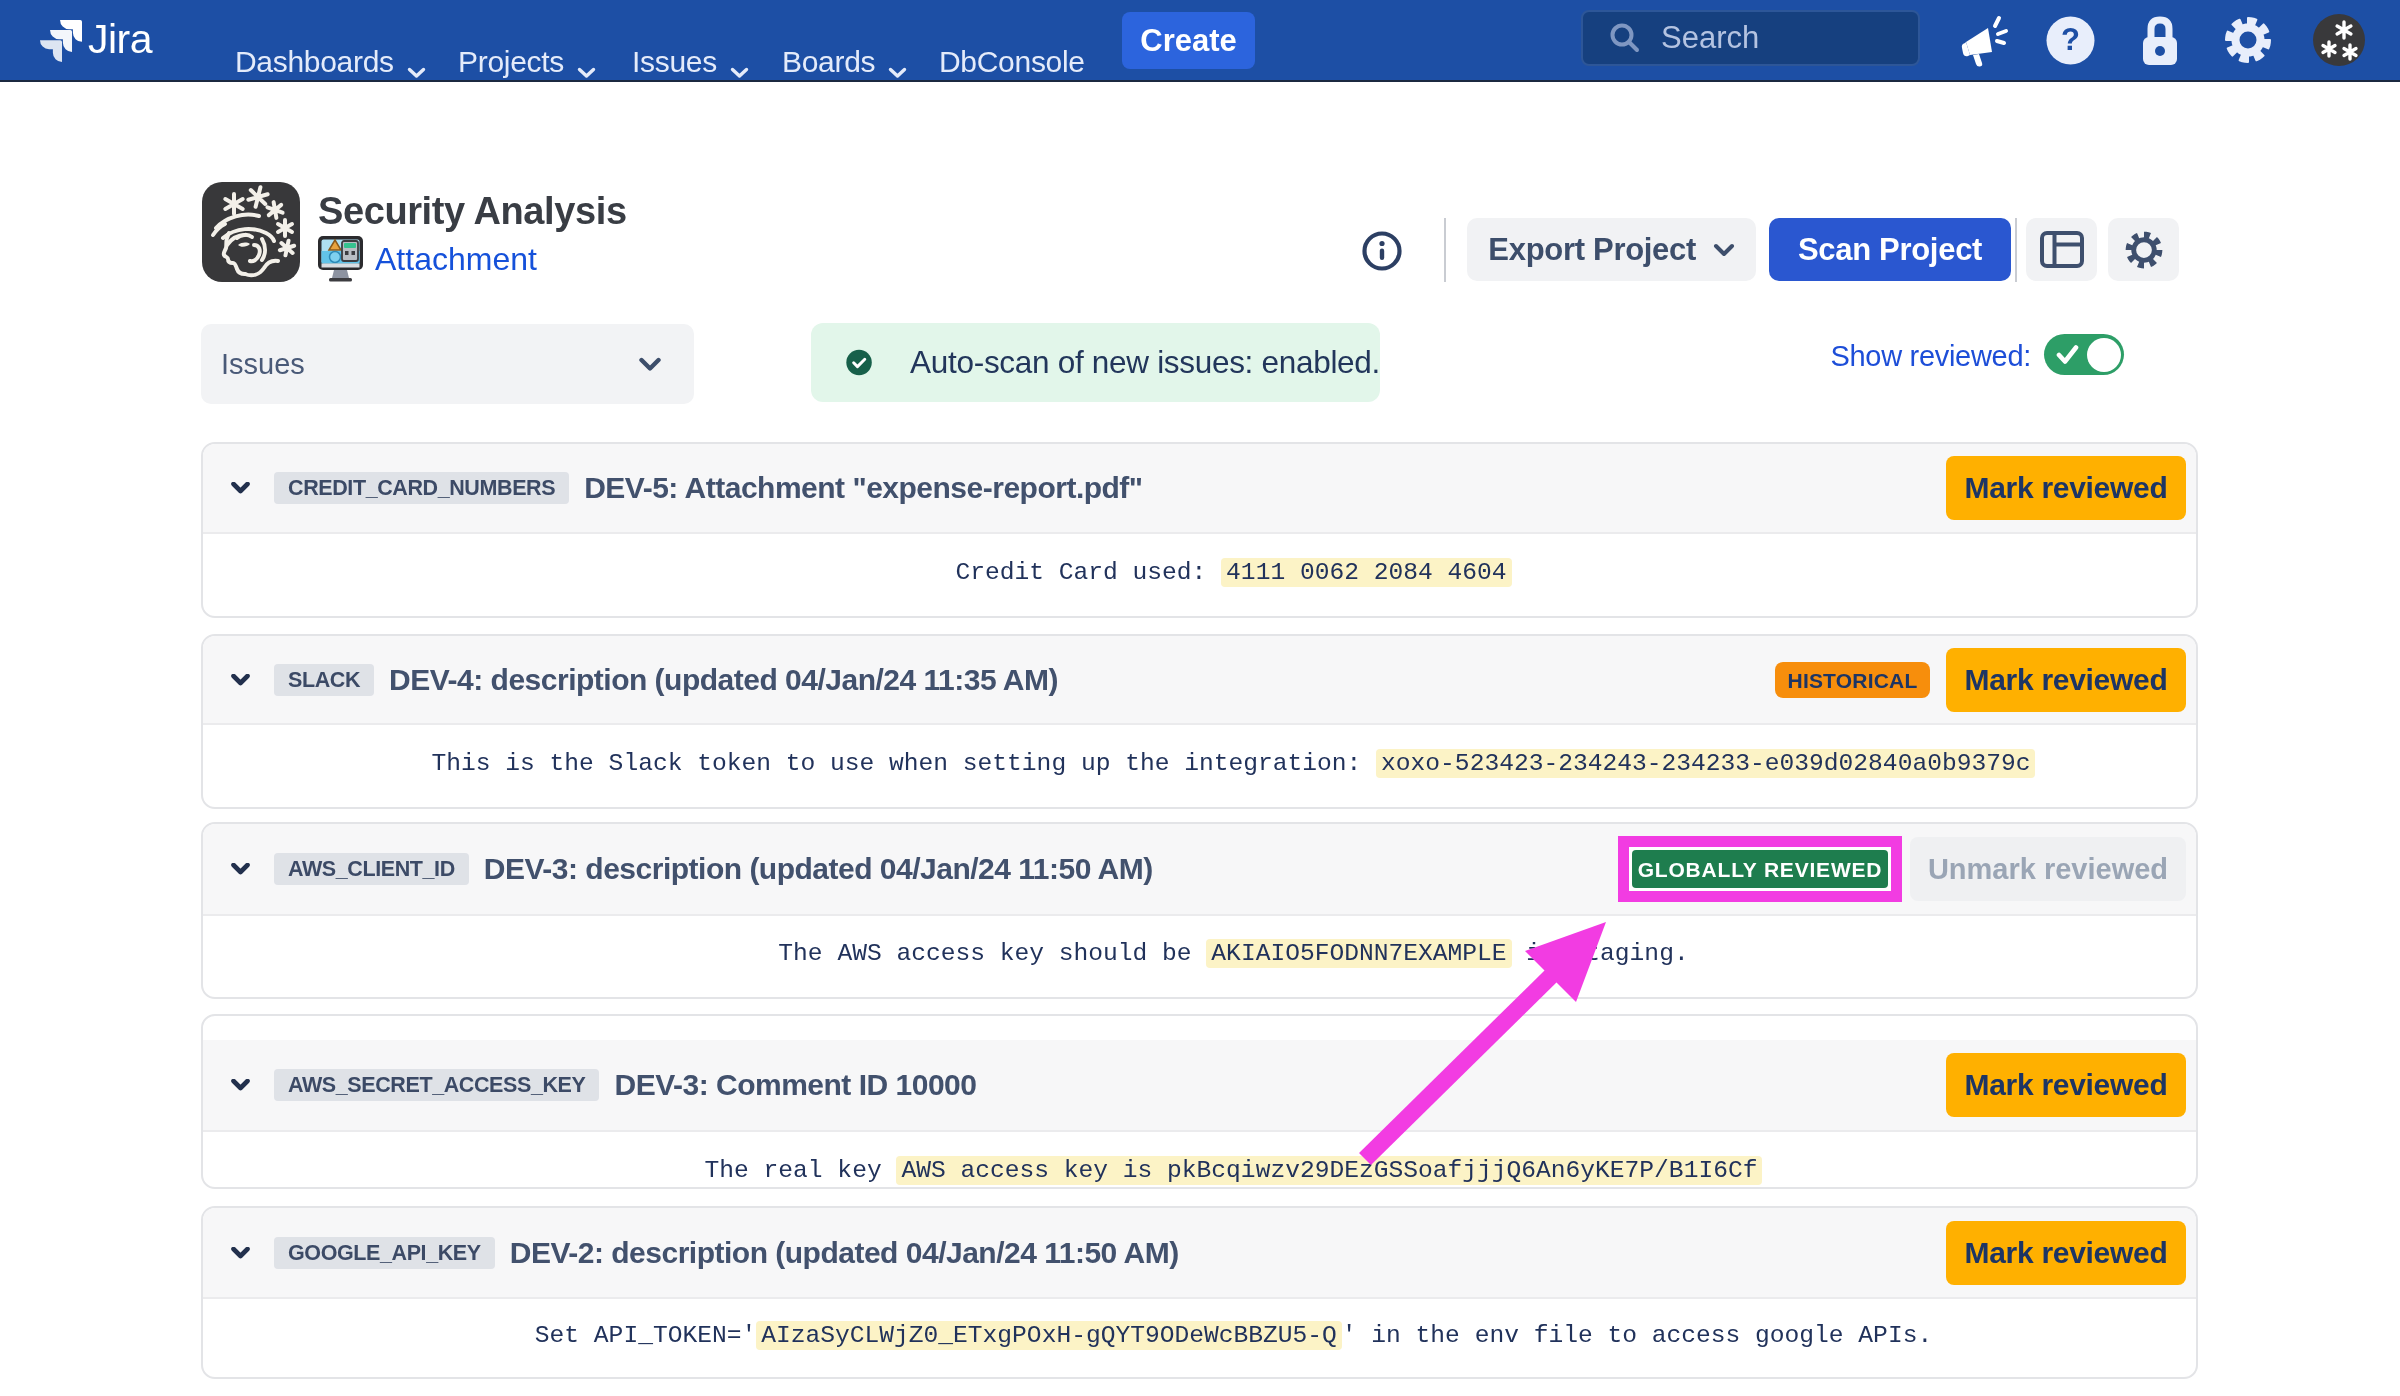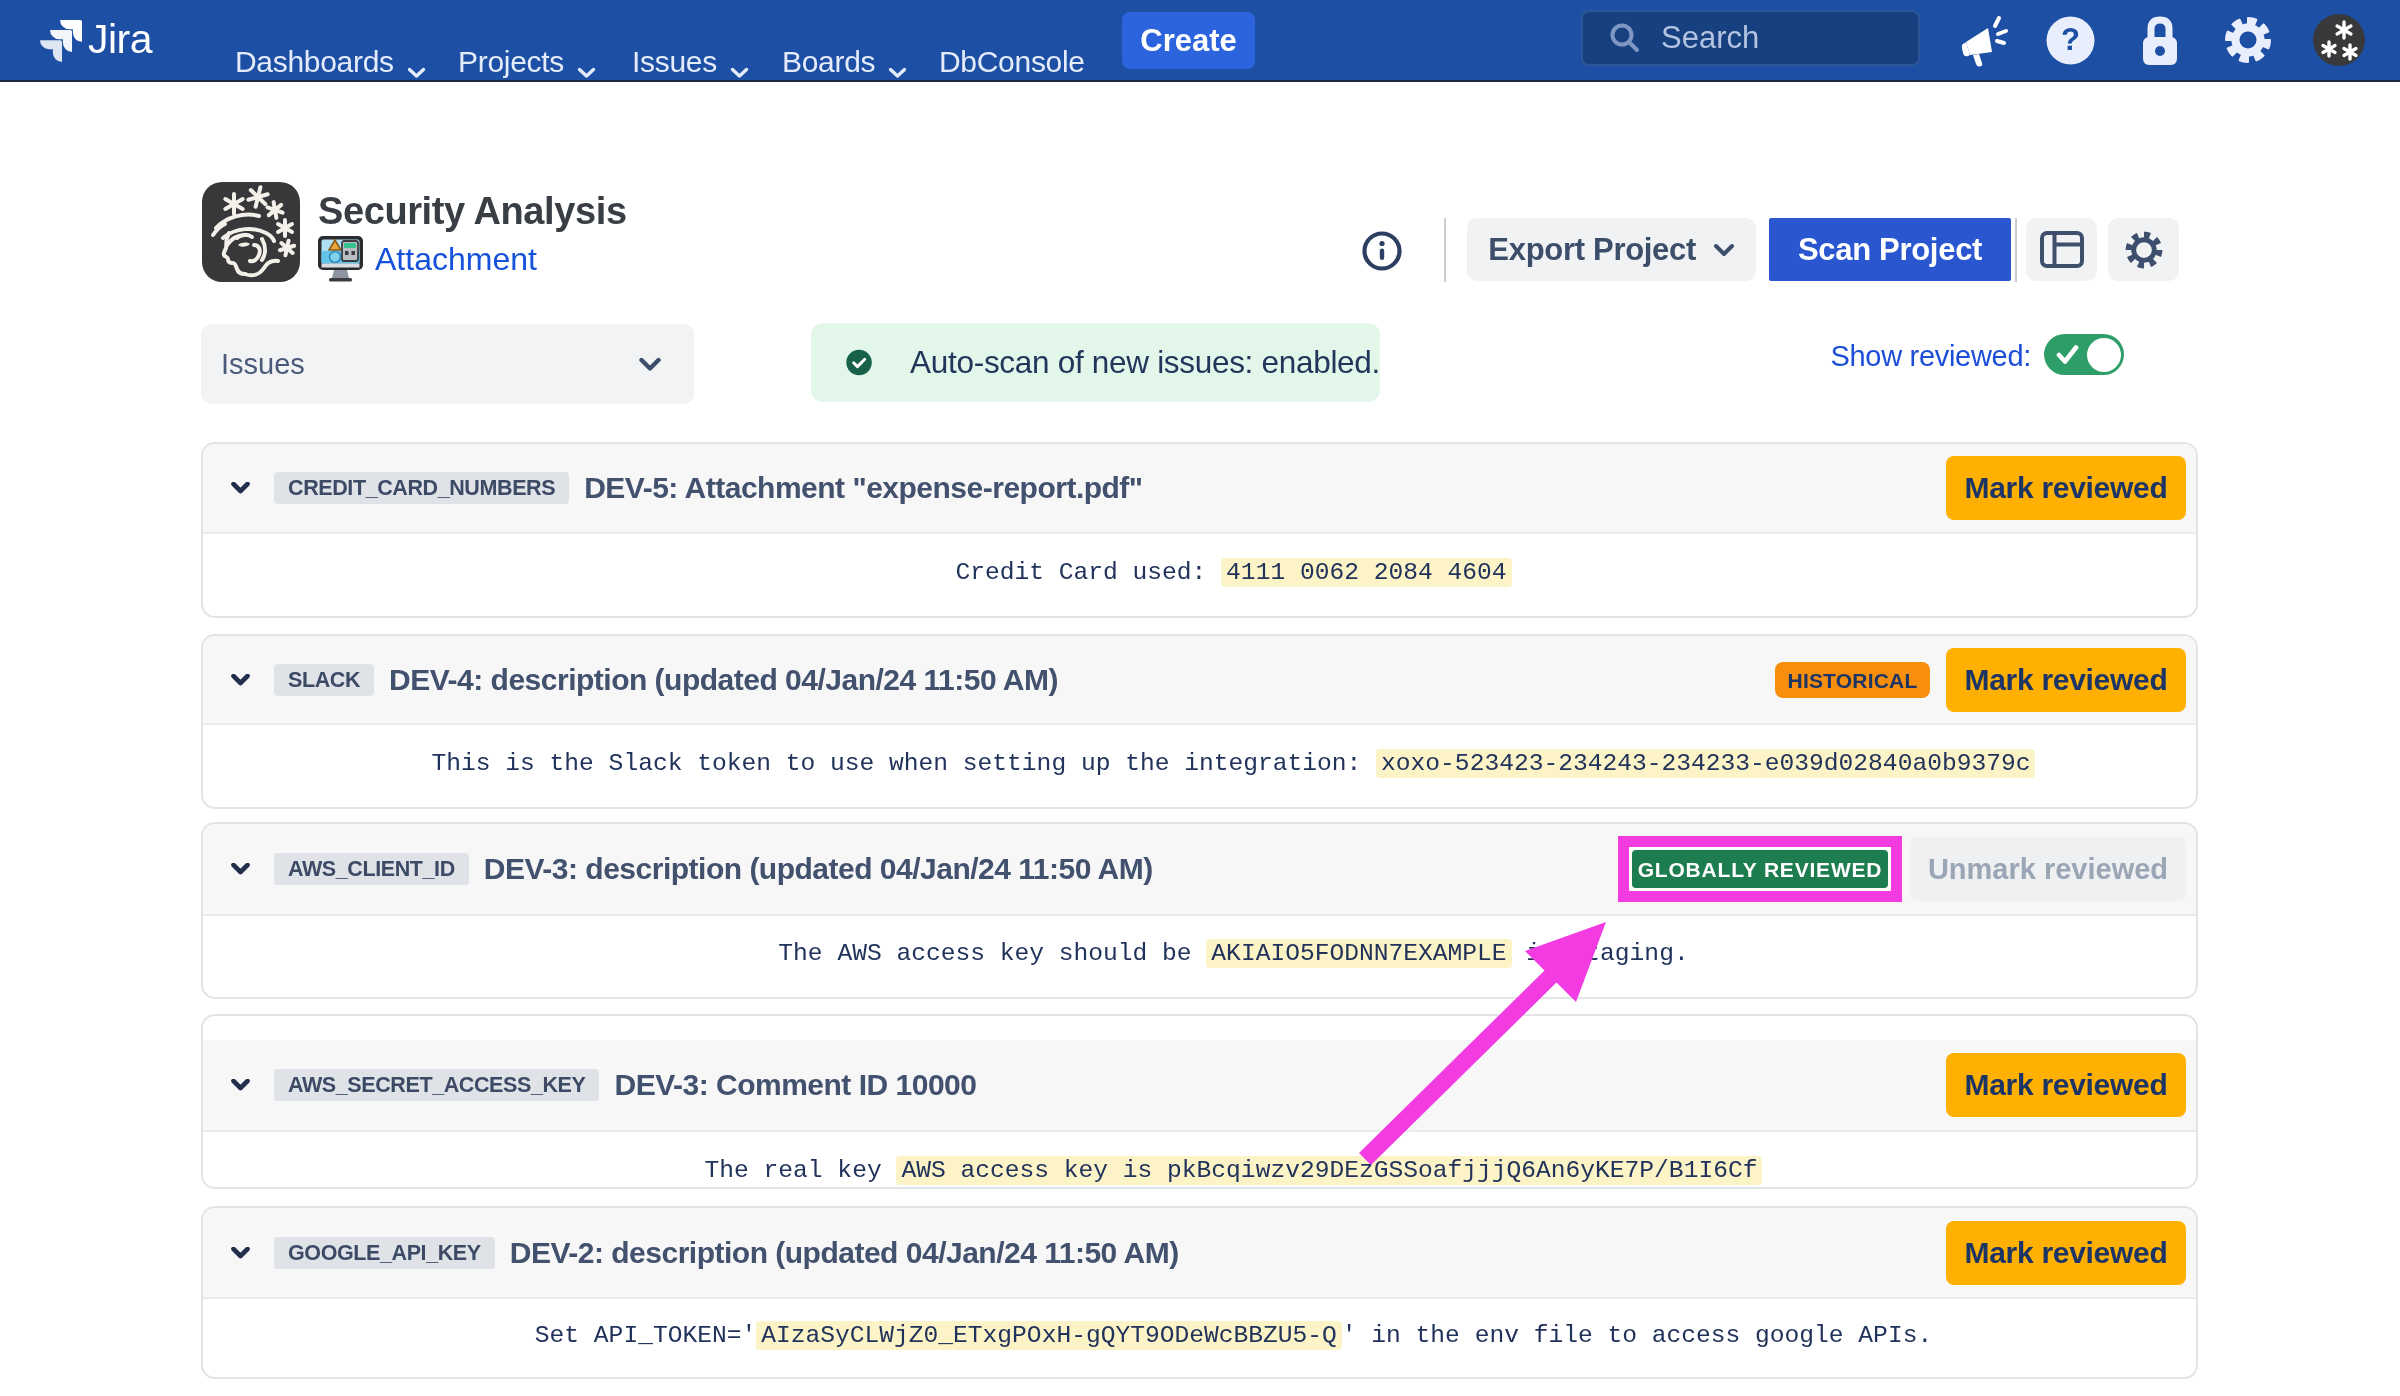--- a/index.html
+++ b/index.html
@@ -19,21 +19,21 @@
 #search span { margin-left:19px; color:#b4c3e1; font-size:31px; }
 
 
 #pavatar { position:absolute; left:202px; top:182px; width:98px; height:100px; background:#38383a; border-radius:20px; }
 #ptitle { position:absolute; left:318px; top:190px; font-size:38px; font-weight:700; color:#393d44; letter-spacing:-0.4px; }
 #devicon { position:absolute; left:315px; top:233px; }
 #devlink { position:absolute; left:375px; top:241px; font-size:32px; color:#1551da; }
 #infoic { position:absolute; left:1362px; top:231px; }
 .vdiv { position:absolute; top:218px; width:2px; height:64px; background:#c9ccd2; }
 .gbtn { position:absolute; top:218px; height:63px; border-radius:10px; background:#f1f2f4; display:flex; align-items:center; justify-content:center; color:#3d4e6b; font-size:31px; font-weight:700; letter-spacing:-0.3px; }
-#scanbtn { position:absolute; left:1769px; top:218px; width:242px; height:63px; border-radius:2px; background:#2a57d0; color:#fff; font-size:31px; font-weight:700; letter-spacing:-0.3px; display:flex; align-items:center; justify-content:center; }
+#scanbtn { position:absolute; left:1769px; top:218px; width:242px; height:63px; border-radius:10px; background:#2a57d0; color:#fff; font-size:31px; font-weight:700; letter-spacing:-0.3px; display:flex; align-items:center; justify-content:center; }
 
 
 #selbox { position:absolute; left:201px; top:324px; width:493px; height:80px; background:#f2f3f5; border-radius:10px; display:flex; align-items:center; color:#4a5a78; font-size:29px; }
 #banner { position:absolute; left:811px; top:323px; width:569px; height:79px; background:#e2f6ea; border-radius:12px; display:flex; align-items:center; }
 #banner .btxt { margin-left:38px; color:#22365b; font-size:31.5px; white-space:nowrap; letter-spacing:-0.3px; }
 #showrev { position:absolute; right:369px; top:340px; font-size:29px; letter-spacing:-0.3px; color:#1d4ed8; }
 #toggle { position:absolute; left:2044px; top:334px; width:80px; height:41px; border-radius:21px; background:#2d9e67; }
 #toggle .knob { position:absolute; right:3px; top:3.5px; width:34px; height:34px; border-radius:50%; background:#fff; }
 
 
@@ -236,21 +236,21 @@
   </div>
   <div class="cbody" style="height:84px;">Credit Card used: <span class="hl">4111 0062 2084 4604</span></div>
 </div>
 
 <div class="card" style="top:634px; height:175px;">
   <div class="chead" style="height:89px;">
     <svg width="19" height="12" viewBox="0 0 19 12">
           <path d="M2.5 2 L9.5 9 L16.5 2" fill="none" stroke="#22304d" stroke-width="4.6" stroke-linecap="round" stroke-linejoin="round"></path>
         </svg>
     <span class="chip">SLACK</span>
-    <span class="ctitle">DEV-4: description (updated 04/Jan/24 11:50 AM)</span>
+    <span class="ctitle">DEV-4: description (updated 04/Jan/24 11:35 AM)</span>
     <span class="cright">
           <span class="histchip">HISTORICAL</span>
           <span class="markbtn">Mark reviewed</span>
         </span>
   </div>
   <div class="cbody" style="height:84px;">This is the Slack token to use when setting up the integration: <span class="hl">xoxo-523423-234243-234233-e039d02840a0b9379c</span></div>
 </div>
 
 <div class="card" style="top:822px; height:177px;">
   <div class="chead" style="height:92px;">

